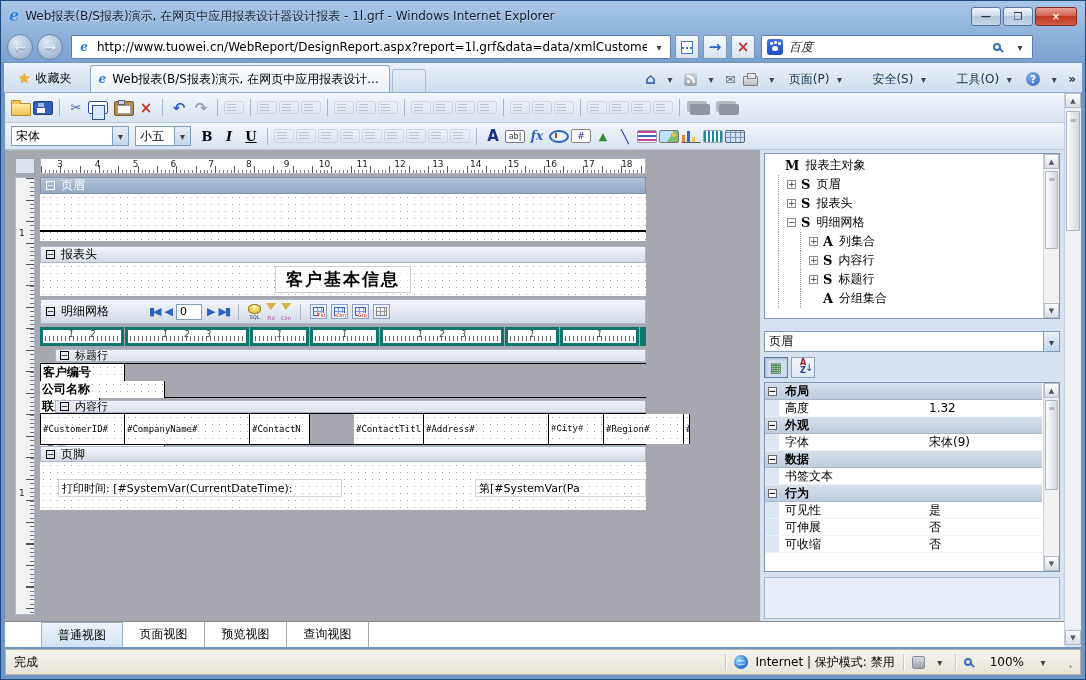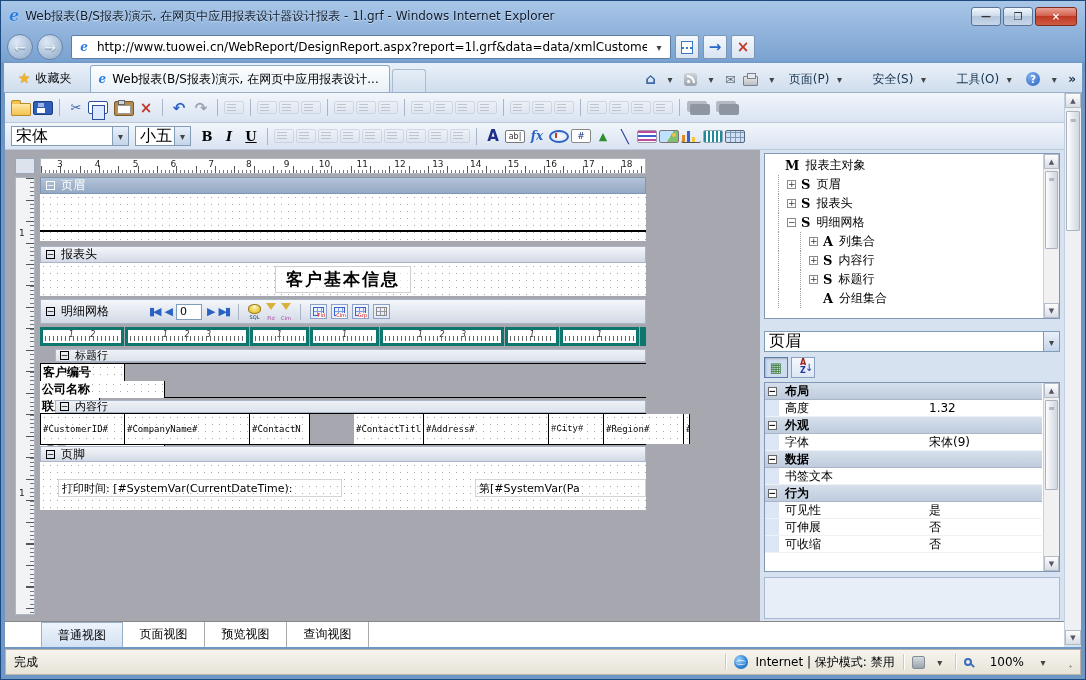--- a/index.html
+++ b/index.html
@@ -102,21 +102,21 @@
   .imgic::after{content:"";position:absolute;right:2px;top:2px;width:4px;height:4px;border-radius:50%;background:#f4c14f;}
   .chartic{width:15px;height:13px;border-bottom:1px solid #555;background:
     linear-gradient(#e08a2a,#e08a2a) 1px bottom/3px 7px no-repeat,
     linear-gradient(#3a62c8,#3a62c8) 6px bottom/3px 11px no-repeat,
     linear-gradient(#f2c83a,#f2c83a) 11px bottom/3px 5px no-repeat;}
   .barcodeic{width:16px;height:13px;background:repeating-linear-gradient(90deg,#1e8a9a 0 2px,#fff 2px 4px);border:1px solid #9ab;}
   .gridcopyic{width:16px;height:13px;border:1px solid #567;background:
     repeating-linear-gradient(90deg,transparent 0 4px,#7c95b5 4px 5px),
     repeating-linear-gradient(0deg,transparent 0 4px,#7c95b5 4px 5px),#cfe0f4;}
   .combo{height:20px;background:#fff;border:1px solid #7f9db9;display:flex;align-items:center;flex:none;}
-  .combo .cval{flex:1;padding:0 4px;font-size:16px;white-space:nowrap;overflow:hidden;}
+  .combo .cval{flex:1;padding:0 4px;font-size:12px;white-space:nowrap;overflow:hidden;}
   .combo .cbtn{width:16px;height:100%;border-left:1px solid #7f9db9;background:linear-gradient(#e9f0f9,#c4d5ea);display:flex;align-items:center;justify-content:center;}
   .fcombo{width:118px;margin-right:4px;}
   .scombo{width:56px;margin-right:4px;}
 
   
   .designwrap{position:absolute;left:0;top:57px;right:321px;bottom:26px;background:#a7a7af;overflow:hidden;}
   .corner{position:absolute;left:10px;top:8px;width:20px;height:16px;background:#dde3ec;border:1px solid #98a6ba;}
   .hruler{position:absolute;left:35px;top:8px;width:606px;height:16px;background:#fff;border:1px solid #b0b8c4;
     background-image:repeating-linear-gradient(to right,#555 0 1px,transparent 1px 19.35px),repeating-linear-gradient(to right,#777 0 1px,transparent 1px 3.87px);
     background-size:100% 7px,100% 3px;background-position:left bottom,left bottom;background-repeat:no-repeat;background-color:#fff;}
@@ -267,20 +267,26 @@
     </div>
     <span class="abtn">
         <i class="compatic"></i>
       </span>
     <span class="abtn">
         <i class="goarrow" style="font-style:normal">→</i>
       </span>
     <span class="abtn">
         <i class="stopx" style="font-style:normal">×</i>
       </span>
+    <div class="search">
+      <span class="paw"></span>
+      <span class="search-text">百度</span>
+      <span class="lens"></span>
+      <span class="caret"></span>
+    </div>
   </div>
 
   <div class="favbar">
     <div class="favbtn">
       <span class="star"></span>
       <span>收藏夹</span>
     </div>
     <div class="tab">
       <span class="ielogo" style="font-size:12px">e</span>
       <span class="tab-title">Web报表(B/S报表)演示, 在网页中应用报表设计...</span>

